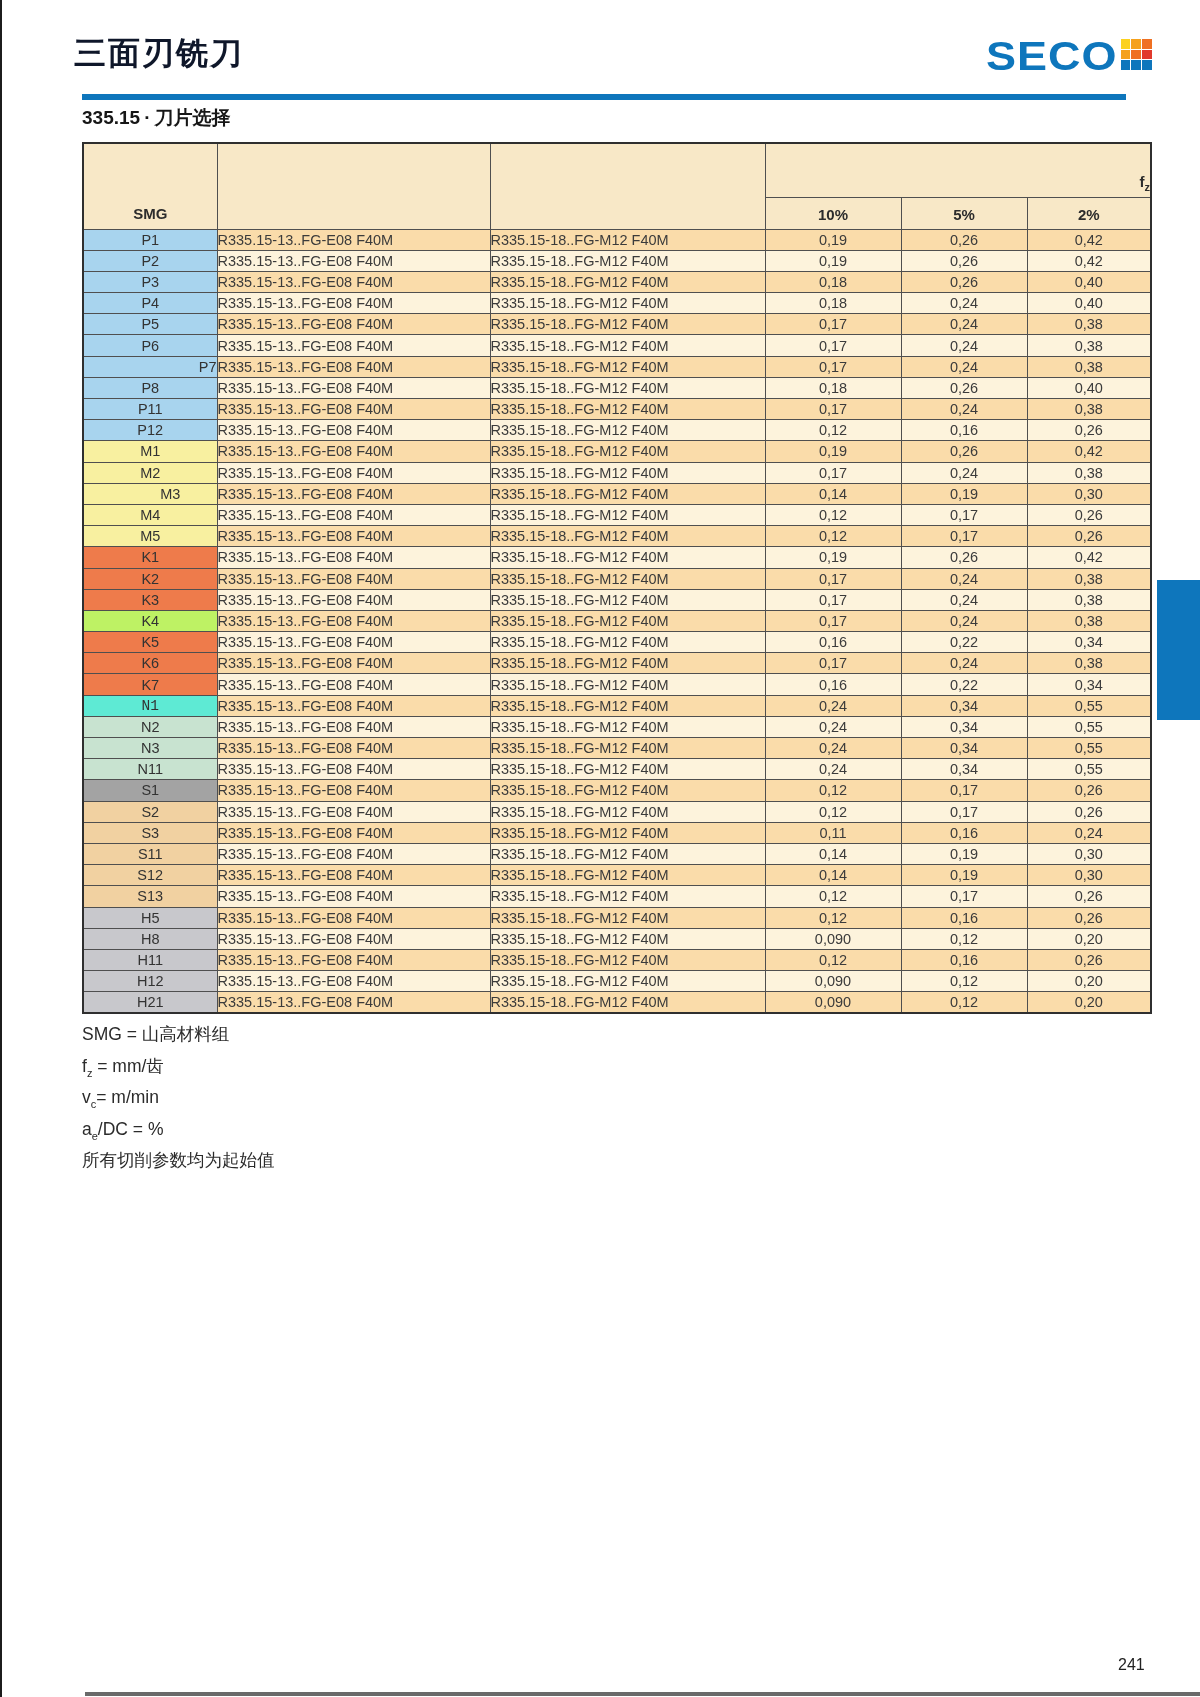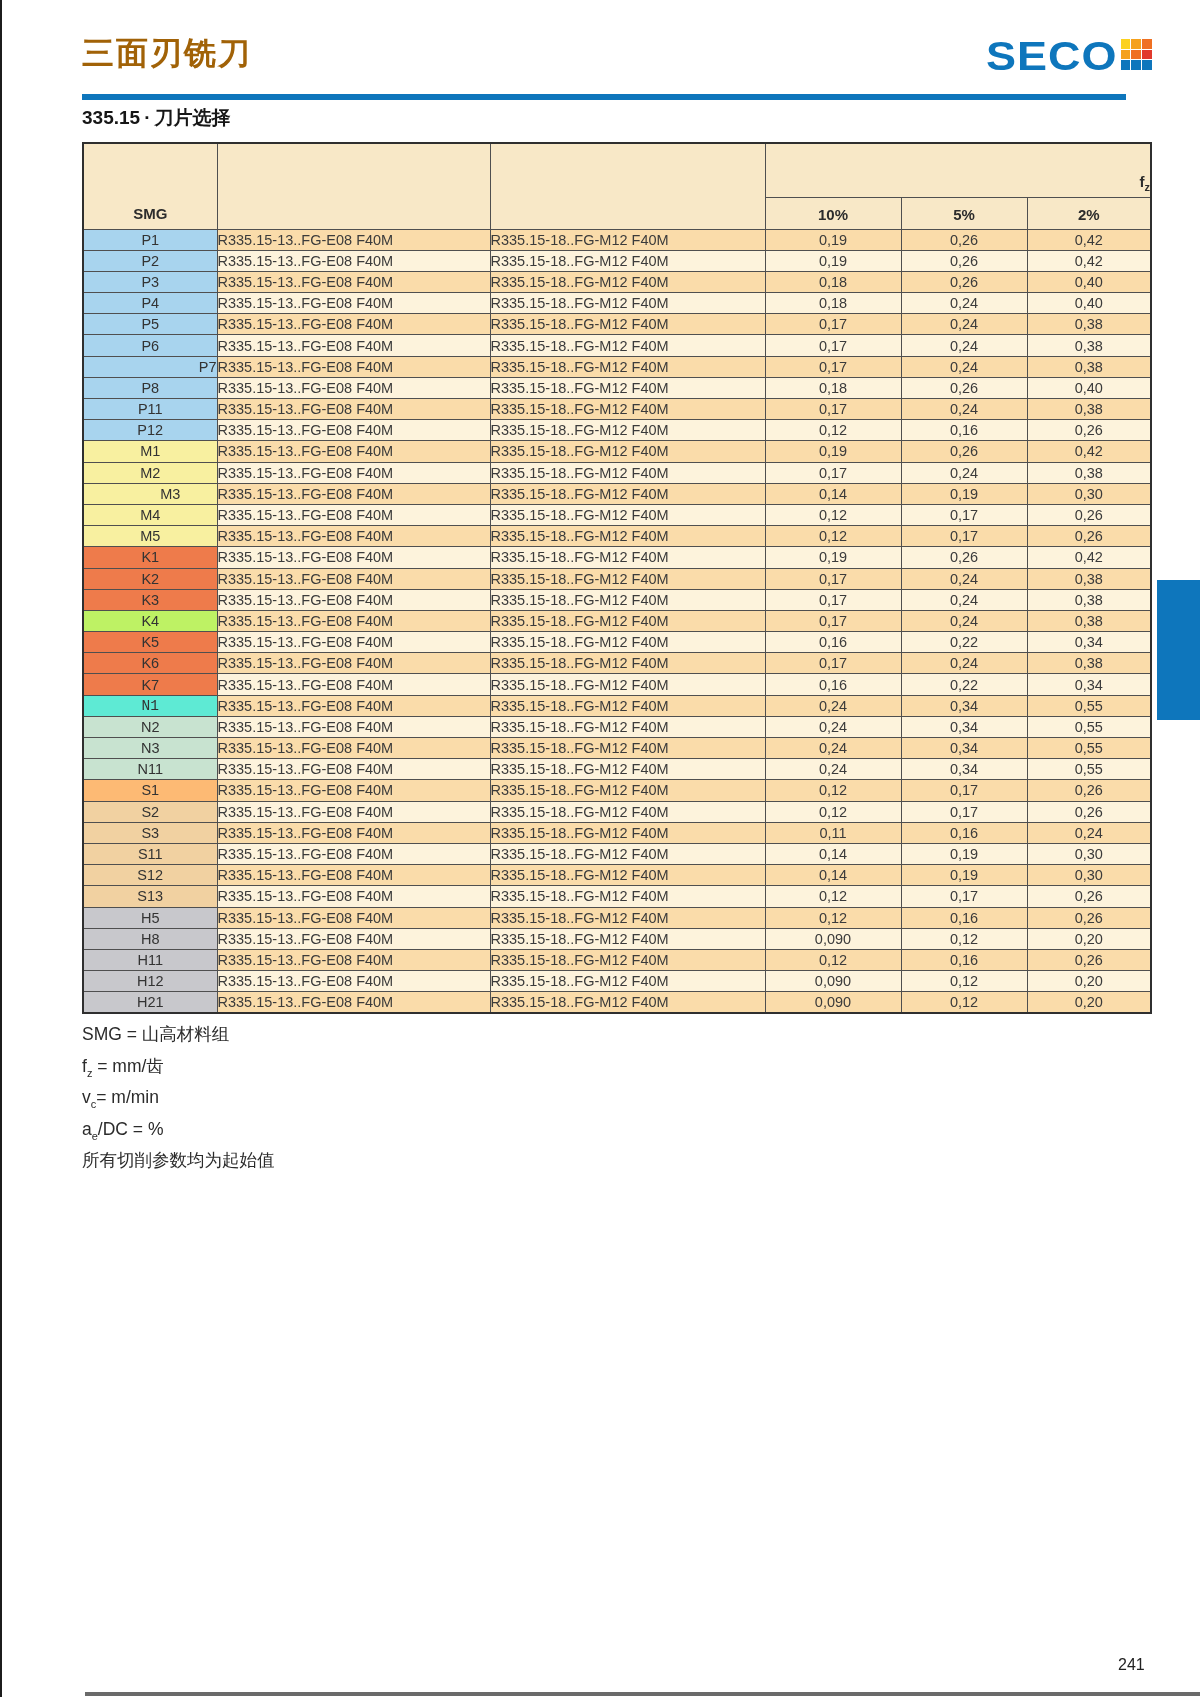--- a/index.html
+++ b/index.html
@@ -3,21 +3,21 @@
 <meta charset="utf-8">
 <style>
   * { margin:0; padding:0; box-sizing:border-box; }
   html,body { width:1200px; height:1697px; background:#ffffff;
     font-family:"Liberation Sans", sans-serif; color:#2e2e2e; overflow:hidden; }
   #page { position:relative; width:1200px; height:1697px; background:#fff; }
 
   #left-edge { position:absolute; left:0; top:0; width:2px; height:1697px; background:#1c1c1c; }
   #bottom-edge { position:absolute; left:85px; top:1692px; width:1115px; height:4px; background:#6a6a6a; }
 
-  #page-title { position:absolute; left:82px; top:32px; font-size:32px; font-weight:bold; color:#a16207; letter-spacing:2px; }
+  #page-title { position:absolute; left:74px; top:32px; font-size:32px; font-weight:bold; color:#0f172a; letter-spacing:2px; }
 
   #logo { position:absolute; left:986px; top:36px; display:flex; align-items:flex-start; }
   #logo-text { font-size:45px; font-weight:900; color:#0e76bc; letter-spacing:1px; line-height:40px;
     font-family:"Liberation Sans", sans-serif; transform:scaleY(0.92); }
   #logo-mark { width:31px; height:31px; margin-left:3px; margin-top:3px; display:grid;
     grid-template-columns:1fr 1fr 1fr; grid-template-rows:1fr 1fr 1fr; gap:1px; }
   #logo-mark div { width:100%; height:100%; }
 
   #title-rule { position:absolute; left:82px; top:94px; width:1044px; height:6px; background:#0e76bc; }
 
@@ -302,21 +302,21 @@
     </tr>
         <tr class="row-light">
       <td class="c-smg" style="background: rgb(200, 227, 208);">N11</td>
       <td class="c-ins">R335.15-13..FG-E08 F40M</td>
       <td class="c-ins">R335.15-18..FG-M12 F40M</td>
       <td class="c-val">0,24</td>
       <td class="c-val">0,34</td>
       <td class="c-val">0,55</td>
     </tr>
         <tr class="row-dark">
-      <td class="c-smg" style="background: #fdba74;">S1</td>
+      <td class="c-smg" style="background: #a3a3a3;">S1</td>
       <td class="c-ins">R335.15-13..FG-E08 F40M</td>
       <td class="c-ins">R335.15-18..FG-M12 F40M</td>
       <td class="c-val">0,12</td>
       <td class="c-val">0,17</td>
       <td class="c-val">0,26</td>
     </tr>
         <tr class="row-light">
       <td class="c-smg" style="background: rgb(241, 209, 161);">S2</td>
       <td class="c-ins">R335.15-13..FG-E08 F40M</td>
       <td class="c-ins">R335.15-18..FG-M12 F40M</td>

